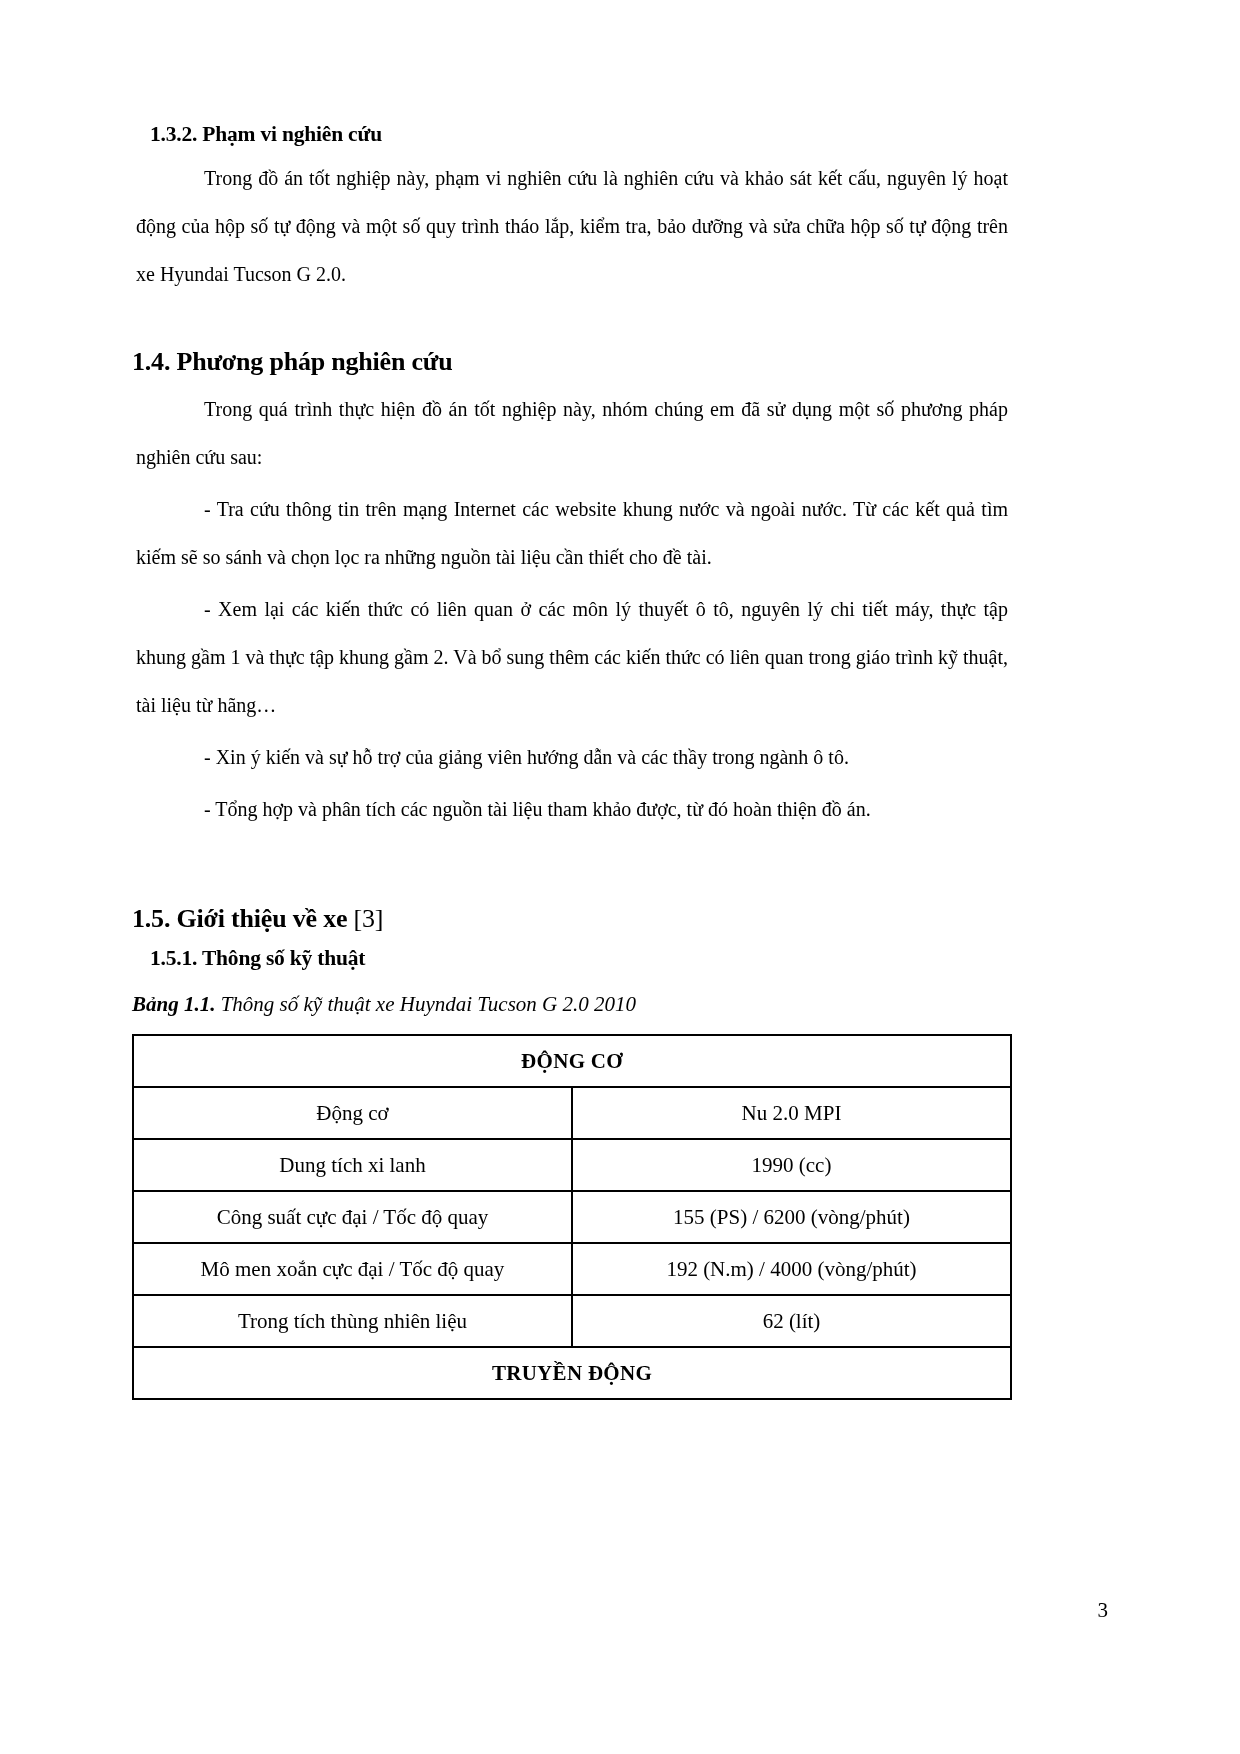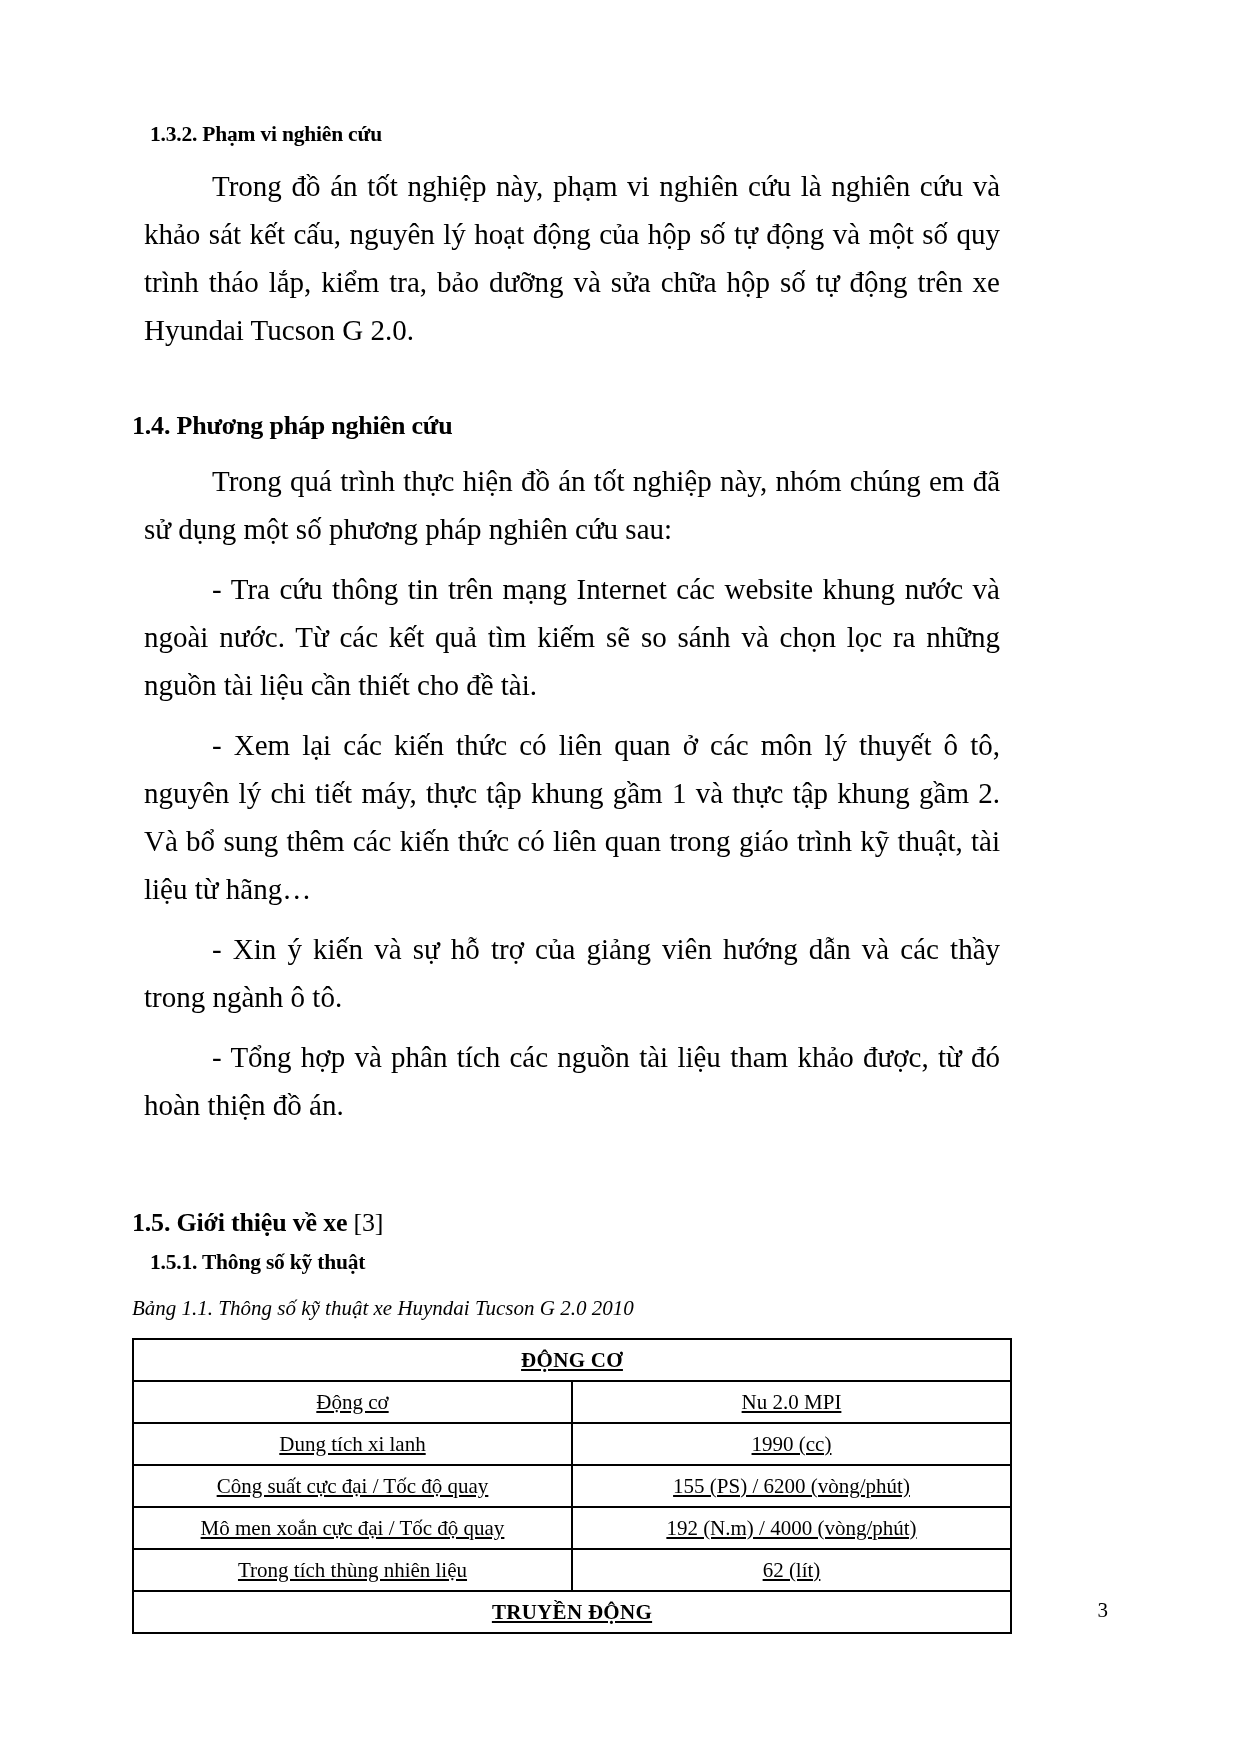--- a/index.html
+++ b/index.html
@@ -38,56 +38,55 @@
     font-weight: bold;
     line-height: 1.5;
     margin: 0 0 4px 0;
     letter-spacing: -0.2px;
     font-family: Liberation Serif, serif;
   }
   .h2 .plain {
     font-weight: normal;
   }
   .para {
-    font-size: 29px;
+    font-size: 20px;
     line-height: 48px;
-    margin: 12px;
+    margin: 4px;
     text-align: justify;
     text-justify: inter-word;
     text-indent: 68px;
   }
   .gap-md { height: 40px; }
   .gap-lg { height: 62px; }
   .gap-xs { height: 10px; }
 
   .table-caption {
     font-size: 21px;
     font-style: italic;
     line-height: 1.5;
     margin: 0 0 14px 0;
   }
   .table-caption .bold {
-    font-weight: normal;
+    font-weight: bold;
   }
 
   table.spec {
     border-collapse: collapse;
     width: 880px;
     table-layout: fixed;
     margin-top: 6px;
   }
   table.spec td {
     border: 2px solid #000000;
     text-align: center;
     vertical-align: middle;
     font-size: 21px;
-    height: 42px;
+    height: 52px;
     padding: 4px 6px;
     box-sizing: border-box;
-    text-decoration: underline;
   }
   table.spec td.section-head {
     font-weight: bold;
     letter-spacing: 0.3px;
   }
   table.spec td.label {
     width: 56.5%;
   }
   table.spec td.value {
     width: 43.5%;

